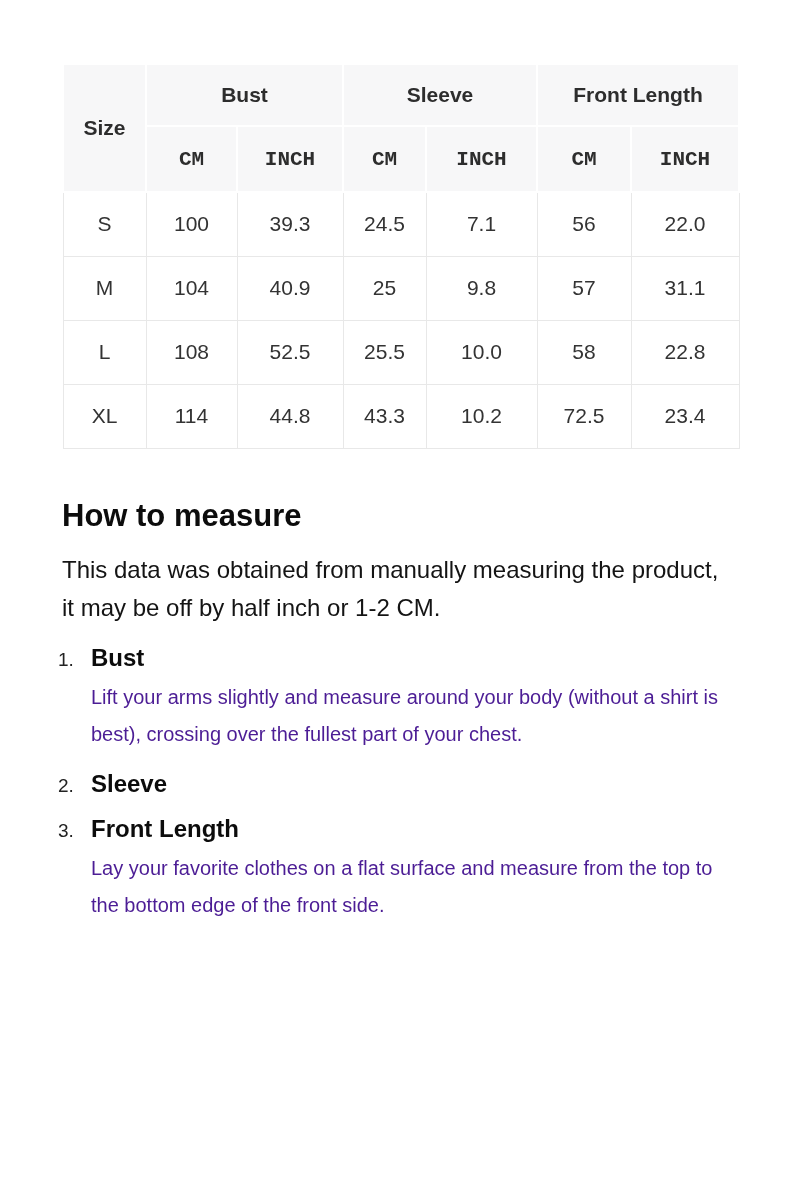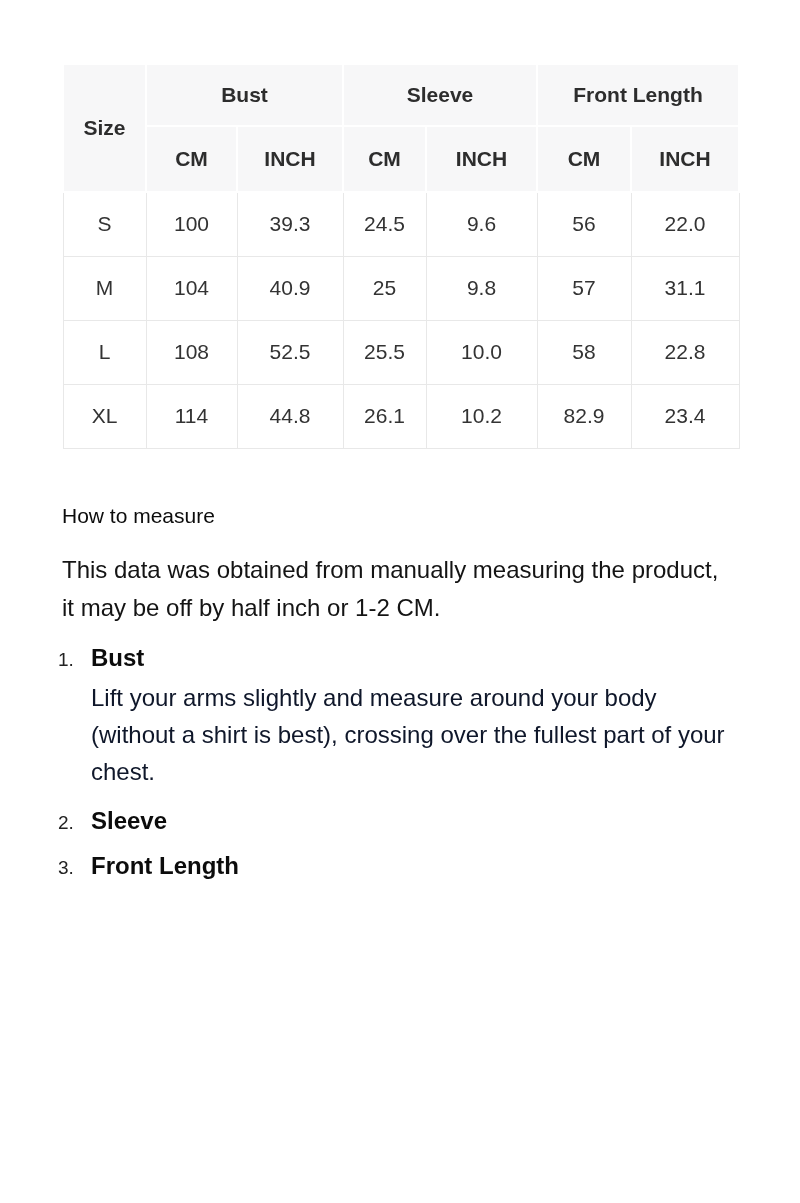--- a/index.html
+++ b/index.html
@@ -33,29 +33,29 @@
   .size-table td {
     border: 1px solid #e8e8e8;
     font-size: 21px;
     color: #333333;
     text-align: center;
     vertical-align: middle;
     padding: 0;
     background: #ffffff;
   }
   tr.group-row { height: 62px; }
-  tr.sub-row   { height: 66px; }
+  tr.sub-row   { height: 66px; font-family: Liberation Mono, monospace; }
   tr.body-row  { height: 64px; }
 
   
   .howto-title {
     margin: 49px 0 0 0;
-    font-size: 21px;
+    font-size: 31px;
     line-height: 36px;
-    font-weight: normal;
+    font-weight: bold;
     color: #0c0c0c;
   }
   .howto-intro {
     margin: 17px 10px 0 0;
     font-size: 24px;
     line-height: 38px;
     color: #141414;
   }
   .steps { margin-top: 12px; }
   .step { margin: 0; }
@@ -71,23 +71,23 @@
     color: #222222;
   }
   .step-term {
     font-size: 24px;
     line-height: 29px;
     font-weight: bold;
     color: #0c0c0c;
   }
   .step-desc {
     margin: 7px 0 0 29px;
-    font-size: 24px;
+    font-size: 20px;
     line-height: 37px;
-    color: #0f172a;
+    color: #4c1d95;
     max-width: 652px;
   }
 </style>
 </head>
 <body>
 
 <div class="content">
 
   <table class="size-table">
     <colgroup>
@@ -113,21 +113,21 @@
         <th>INCH</th>
         <th>CM</th>
         <th>INCH</th>
       </tr>
 
       <tr class="body-row">
         <td>S</td>
         <td>100</td>
         <td>39.3</td>
         <td>24.5</td>
-        <td>9.6</td>
+        <td>7.1</td>
         <td>56</td>
         <td>22.0</td>
       </tr>
       <tr class="body-row">
         <td>M</td>
         <td>104</td>
         <td>40.9</td>
         <td>25</td>
         <td>9.8</td>
         <td>57</td>
@@ -139,23 +139,23 @@
         <td>52.5</td>
         <td>25.5</td>
         <td>10.0</td>
         <td>58</td>
         <td>22.8</td>
       </tr>
       <tr class="body-row">
         <td>XL</td>
         <td>114</td>
         <td>44.8</td>
-        <td>26.1</td>
+        <td>43.3</td>
         <td>10.2</td>
-        <td>82.9</td>
+        <td>72.5</td>
         <td>23.4</td>
       </tr>
     </tbody>
   </table>
 
   <h2 class="howto-title">How to measure</h2>
 
   <p class="howto-intro">This data was obtained from manually measuring the product, it may be off by half inch or 1-2 CM.</p>
 
   <div class="steps">
@@ -173,16 +173,17 @@
         <span class="step-num">2.</span>
         <span class="step-term">Sleeve</span>
       </div>
     </div>
 
     <div class="step">
       <div class="step-head">
         <span class="step-num">3.</span>
         <span class="step-term">Front Length</span>
       </div>
+      <p class="step-desc">Lay your favorite clothes on a flat surface and measure from the top to the bottom edge of the front side.</p>
     </div>
 
   </div>
 </div>
 
 </body></html>

